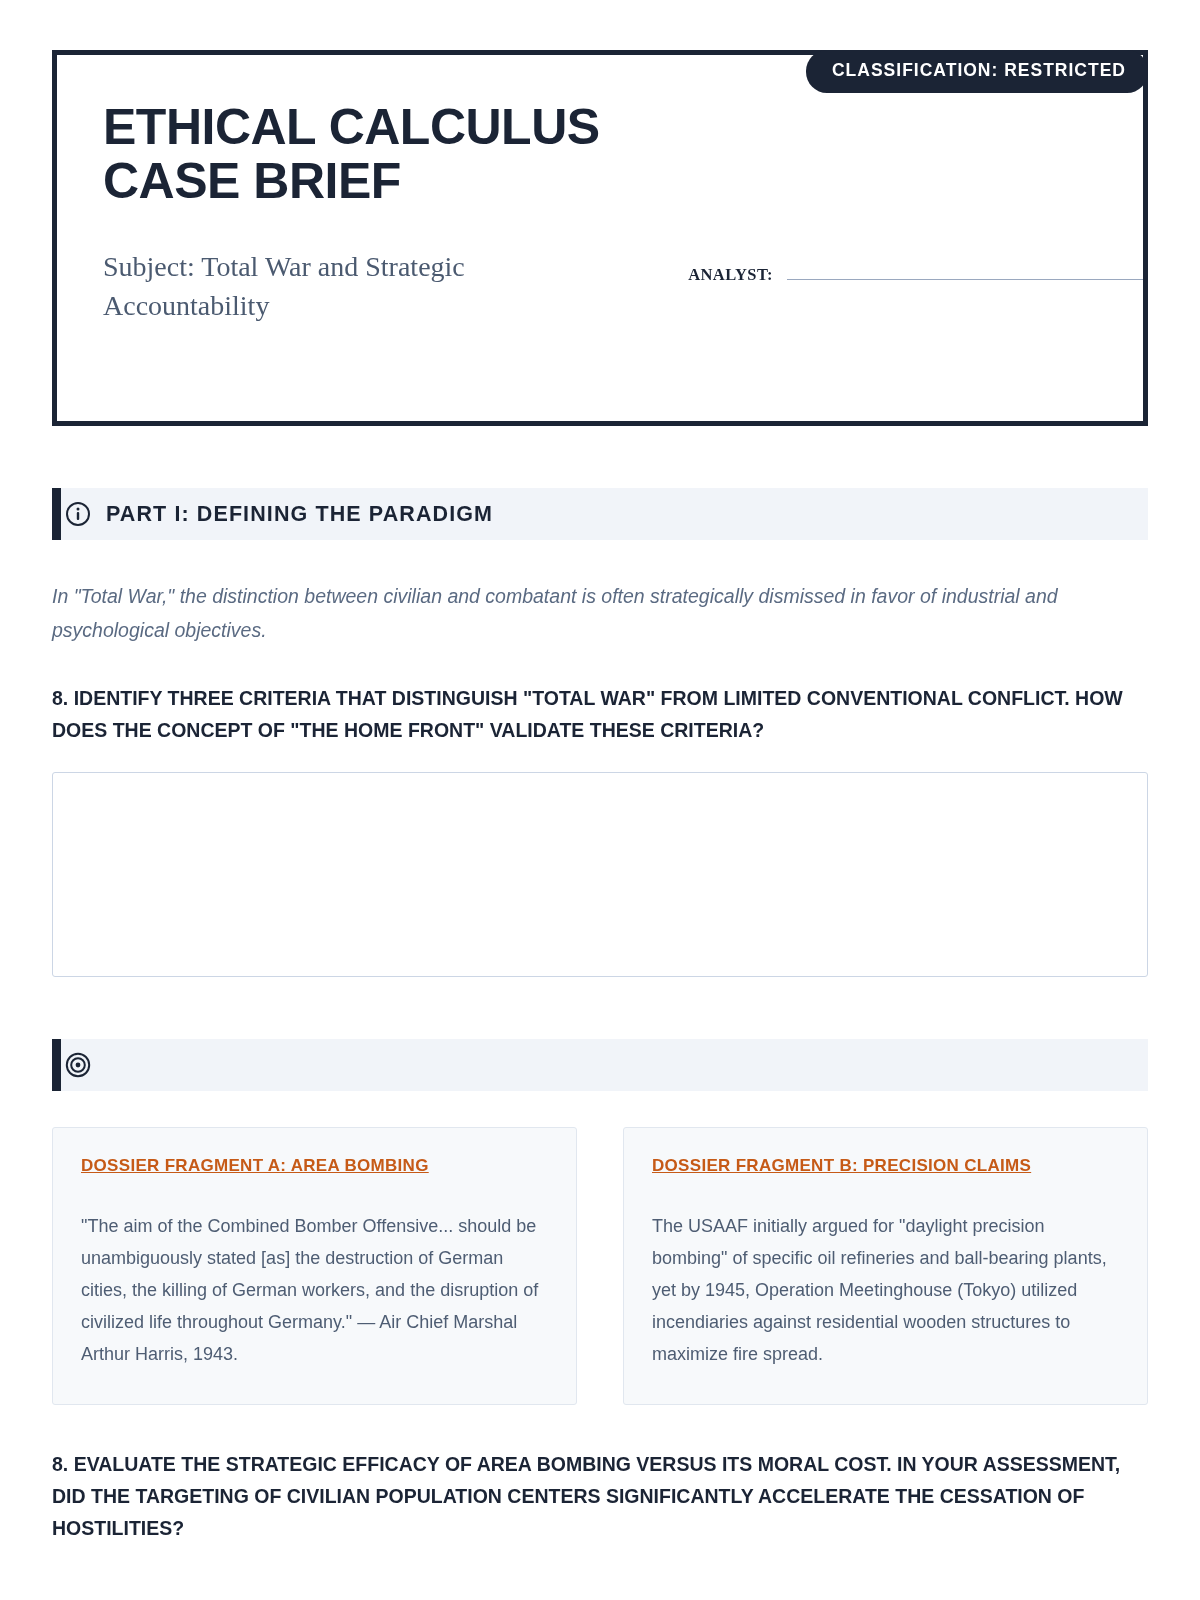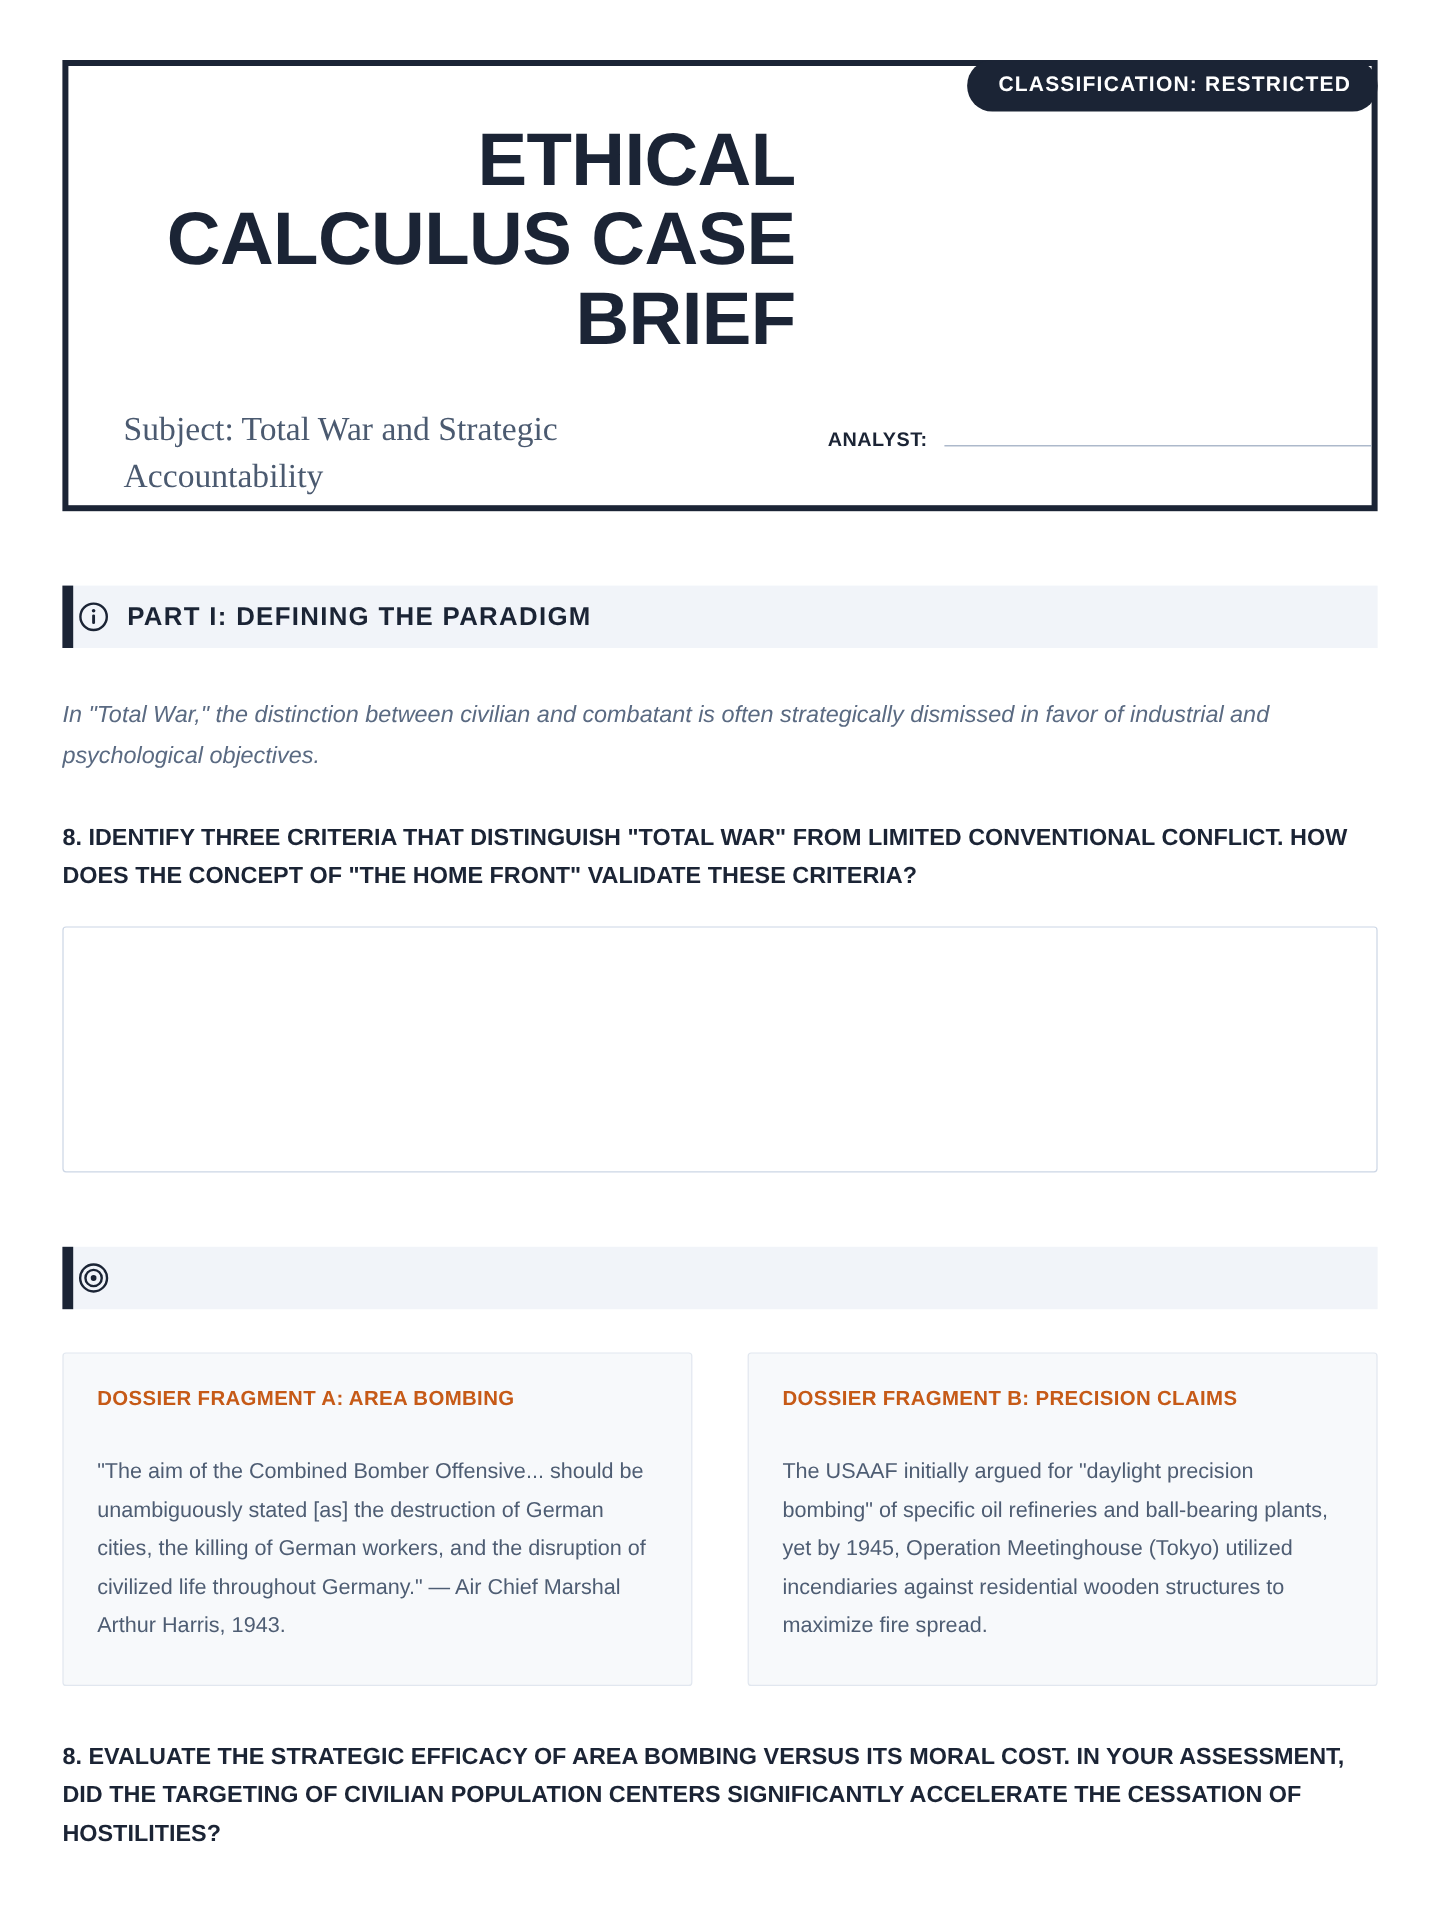--- a/index.html
+++ b/index.html
@@ -38,28 +38,27 @@
     font-size: 17.5px;
     font-weight: bold;
     letter-spacing: 1.0px;
     padding: 12px 22px 13px 26px;
     line-height: 1;
     white-space: nowrap;
     border-radius: 21px;
   }
 
   .doc-title {
-    font-size: 62px;
+    font-size: 50px;
     font-weight: bold;
     color: #1b2435;
     line-height: 1.07;
     letter-spacing: -0.5px;
     max-width: 560px;
     text-transform: uppercase;
-    text-align: right;
   }
 
   .header-lower {
     display: flex;
     align-items: flex-start;
     margin-top: 40px;
   }
 
   .doc-subject {
     font-family: "Liberation Serif", serif;
@@ -67,20 +66,21 @@
     color: #4b5a70;
     line-height: 1.38;
     width: 500px;
     flex: none;
   }
 
   .meta-fields {
     margin-left: 62px;
     margin-top: 10px;
     flex: 1;
+    font-family: Liberation Serif, serif;
   }
 
   .meta-row {
     display: flex;
     align-items: baseline;
     margin-bottom: 26px;
   }
 
   .meta-label {
     font-size: 16.5px;
@@ -168,20 +168,21 @@
     padding: 28px 28px 34px 28px;
   }
 
   .fragment-heading {
     font-size: 17px;
     font-weight: bold;
     color: #c65a17;
     letter-spacing: 0.3px;
     text-transform: uppercase;
     margin-bottom: 34px;
+    text-decoration: underline;
   }
 
   .fragment-body {
     font-size: 18px;
     color: #4e5d73;
     line-height: 1.78;
   }
 
   .q2 { margin-top: 44px; }
 </style>

